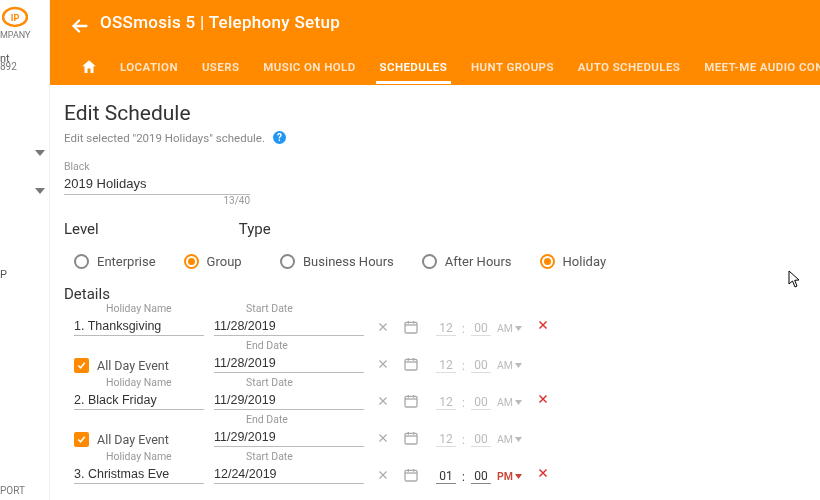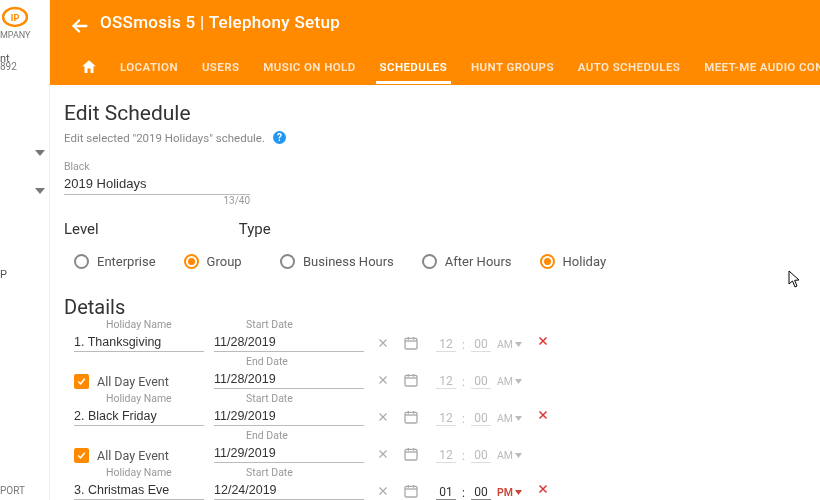--- a/index.html
+++ b/index.html
@@ -35,21 +35,21 @@
   .field-label { font-size:10.5px; color:#999; margin-top:14px;}
   .name-input { border:none; border-bottom:1px solid #bbb; width:186px; font-size:13px; padding:3px 0; color:#333; background:transparent;}
   .counter { font-size:10px; color:#999; width:186px; text-align:right;}
   .row-lt { display:flex; gap:140px; margin-top:14px; }
   .sec-head { font-size:15px; color:#333; font-weight:400;}
   .radio-row { display:flex; margin-top:16px; align-items:center; font-size:13px; color:#555;}
   .radio { display:inline-flex; align-items:center; margin-right:28px; cursor:pointer;}
   .radio .r-outer { width:15px; height:15px; border:2px solid #888; border-radius:50%; margin-right:8px; display:flex; align-items:center; justify-content:center;}
   .radio.checked .r-outer { border-color:#ff8a00;}
   .radio.checked .r-inner { width:7px; height:7px; border-radius:50%; background:#ff8a00;}
-  .details-head { font-size:20px; color:#333; margin-top:26px; font-weight:400;}
+  .details-head { font-size:15px; color:#333; margin-top:16px; font-weight:400;}
   
   .rows { margin-top:12px; padding-left:10px;}
   .detail-row { display:flex; align-items:flex-end; gap:10px; margin-bottom:16px;}
   .col-a { width:130px;}
   .col-b { width:150px; position:relative;}
   .mini-label { font-size:10.5px; color:#999; position:absolute; top:-13px;padding-left:32px;}
   .txt-input { border:none; border-bottom:1px solid #bbb; width:100%; font-size:12.5px; padding:2px 0; color:#333; background:transparent;}
   .icon-btn { width:18px; height:18px; display:flex; align-items:center; justify-content:center; cursor:pointer; color:#aaa;}
   .icon-btn svg{ display:block;}
   .time-group { display:flex; align-items:center; gap:6px; font-size:12px; color:#bbb; margin-left:6px;}

